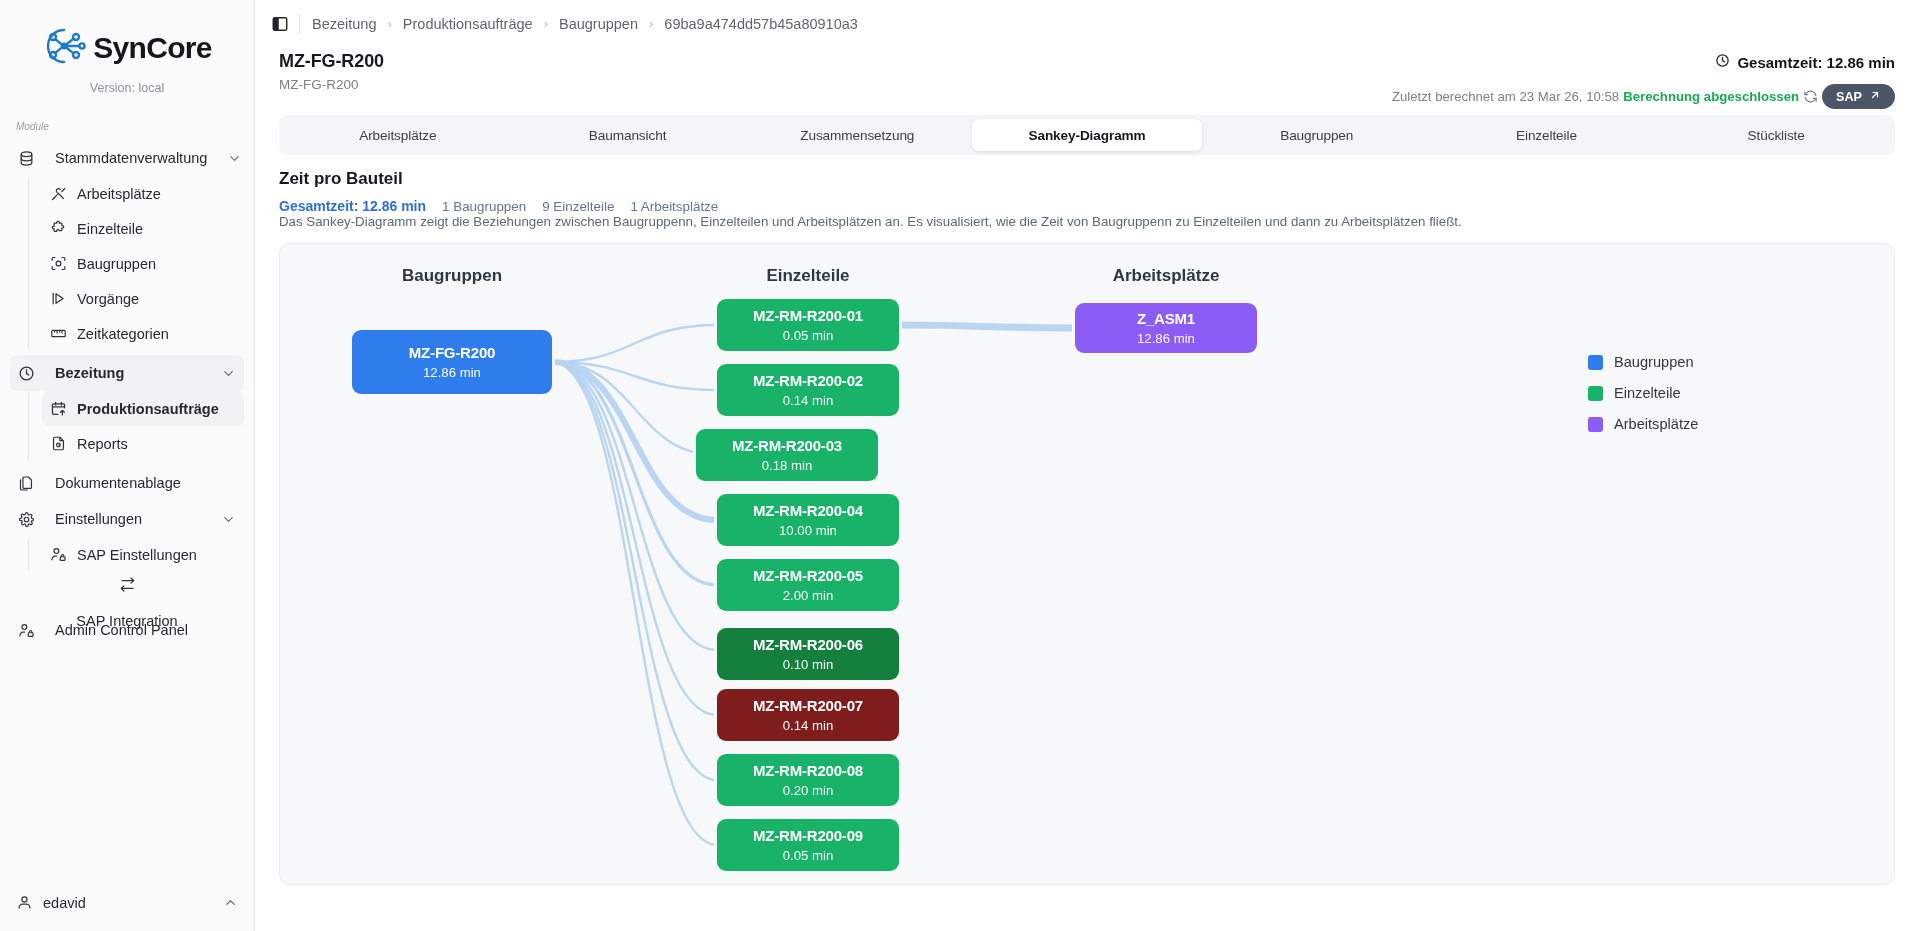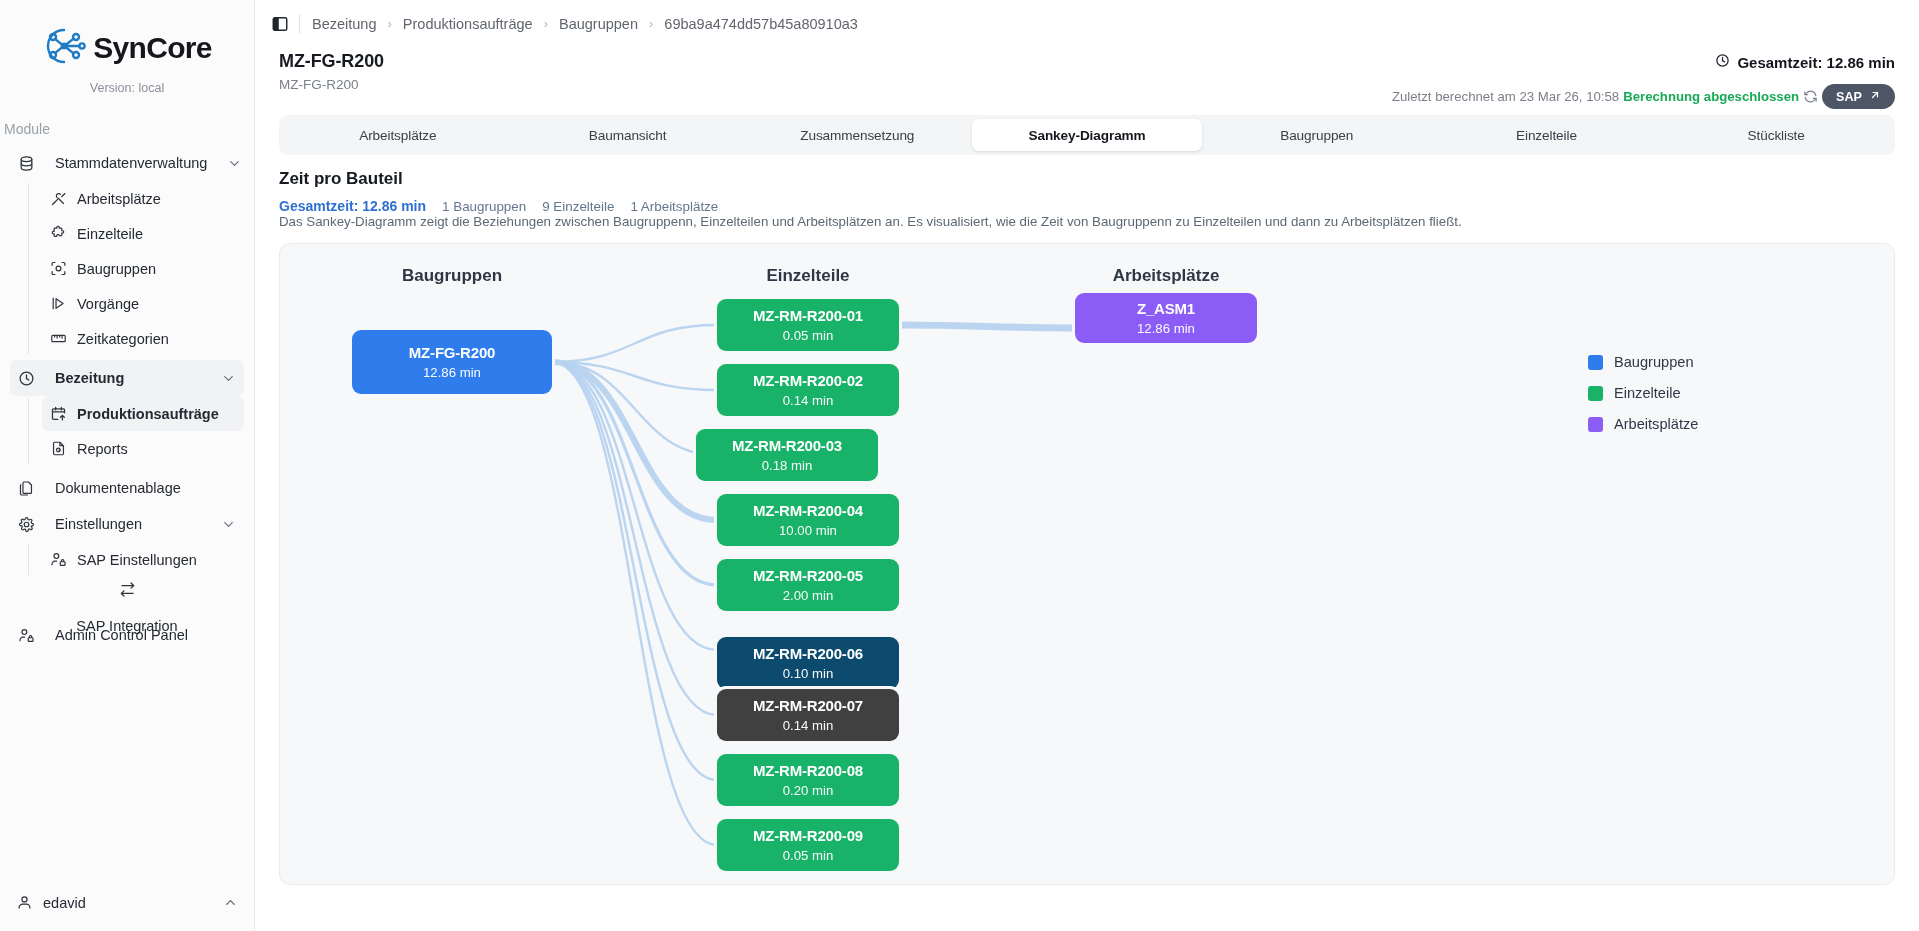--- a/index.html
+++ b/index.html
@@ -20,22 +20,23 @@
     display: flex; flex-direction: column;
     flex: 0 0 255px;
     position: relative;
   }
   .brand { padding: 26px 0 4px 0; display: flex; justify-content: center; }
   .brand-logo { display: flex; align-items: center; gap: 7px; }
   .brand-word { font-size: 30px; font-weight: 700; letter-spacing: -0.7px; color: #15171c; }
   .version { text-align: center; font-size: 12.5px; color: #8b909a; margin-top: 7px; }
 
   .section-label {
-    font-size: 14px; color: #9aa0a8;
-    padding: 26px 0 8px 4px;
+    font-size: 10px; color: #9aa0a8;
+    padding: 26px 0 8px 16px;
+    font-style: italic;
   }
   .nav { padding: 0 10px; }
   .nav-item {
     display: flex; align-items: center; gap: 20px;
     height: 36px; padding: 0 8px;
     border-radius: 7px;
     font-size: 14.5px; color: #252a32;
     cursor: pointer; position: relative;
   }
   .nav-item .chev { margin-left: auto; color: #6c7280; display: flex; }
@@ -471,41 +472,41 @@
               <div class="nval">0.18 min</div>
             </div>
             <div class="node" style="left: 437px; top: 250px; width: 182px; height: 52px; background: rgb(24, 178, 104);">
               <div class="nname">MZ-RM-R200-04</div>
               <div class="nval">10.00 min</div>
             </div>
             <div class="node" style="left: 437px; top: 315px; width: 182px; height: 52px; background: rgb(24, 178, 104);">
               <div class="nname">MZ-RM-R200-05</div>
               <div class="nval">2.00 min</div>
             </div>
-            <div class="node" style="left: 437px; top: 393px; width: 182px; height: 52px; background: #0c4a6e;">
+            <div class="node" style="left: 437px; top: 384px; width: 182px; height: 52px; background: #15803d;">
               <div class="nname">MZ-RM-R200-06</div>
               <div class="nval">0.10 min</div>
             </div>
-            <div class="node" style="left: 437px; top: 445px; width: 182px; height: 52px; background: #404040;">
+            <div class="node" style="left: 437px; top: 445px; width: 182px; height: 52px; background: #7f1d1d;">
               <div class="nname">MZ-RM-R200-07</div>
               <div class="nval">0.14 min</div>
             </div>
             <div class="node" style="left: 437px; top: 510px; width: 182px; height: 52px; background: rgb(24, 178, 104);">
               <div class="nname">MZ-RM-R200-08</div>
               <div class="nval">0.20 min</div>
             </div>
             <div class="node" style="left: 437px; top: 575px; width: 182px; height: 52px; background: rgb(24, 178, 104);">
               <div class="nname">MZ-RM-R200-09</div>
               <div class="nval">0.05 min</div>
             </div>
             <div class="node" style="left: 72px; top: 86px; width: 200px; height: 64px; background: rgb(47, 124, 237);">
               <div class="nname">MZ-FG-R200</div>
               <div class="nval">12.86 min</div>
             </div>
-            <div class="node" style="left: 795px; top: 49px; width: 182px; height: 50px; background: rgb(139, 92, 246);">
+            <div class="node" style="left: 795px; top: 59px; width: 182px; height: 50px; background: rgb(139, 92, 246);">
               <div class="nname">Z_ASM1</div>
               <div class="nval">12.86 min</div>
             </div>
           </div>
         <div class="legend" id="legend" style="left:1308px; top:110px;">
             <div class="legend-row">
               <span class="swatch" style="background: rgb(47, 124, 237);"></span>
               <span>Baugruppen</span>
             </div>
             <div class="legend-row">

